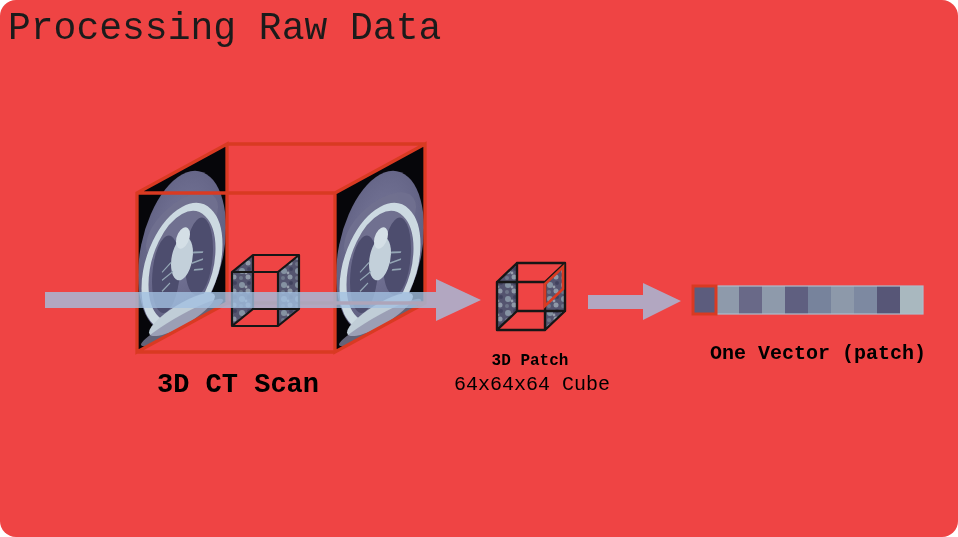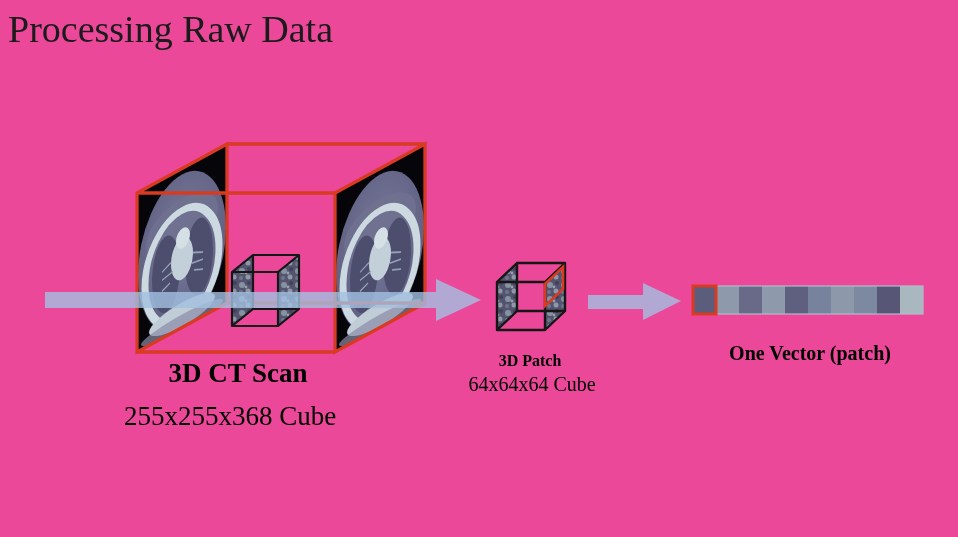--- a/index.html
+++ b/index.html
@@ -1,30 +1,31 @@
 <!DOCTYPE html>
 <html><head>
 <meta charset="utf-8">
 <style>
   html,body{margin:0;padding:0;background:#ffffff;}
   #slide{
     position:relative;
     width:958px;height:537px;
-    background:#ec4899;
+    background:#ef4444;
     overflow:hidden;
-    font-family:Liberation Serif, serif;
+    font-family:Liberation Mono, monospace;
+    border-radius:16px;
   }
   .title{
     position:absolute;left:8px;top:7px;
     font-size:38px;font-weight:400;color:#1b1b1b;
     letter-spacing:0;white-space:nowrap;
   }
   .stage-label{position:absolute;text-align:center;color:#000;white-space:nowrap;}
   .lbl-bold{font-weight:700;}
-  #stage1-label{left:88px;top:358px;width:300px;font-size:27px;}
+  #stage1-label{left:88px;top:370px;width:300px;font-size:27px;}
   #stage1-sub{left:80px;top:401px;width:300px;font-size:27px;}
   #stage2-label{left:430px;top:352px;width:200px;font-size:16px;}
   #stage2-sub{left:432px;top:373px;width:200px;font-size:20px;text-align:center;}
   #stage3-label{left:710px;top:318px;width:200px;font-size:20px;margin-top:24px;}
   #stage3-sub{left:678px;top:339px;width:260px;font-size:20px;}
   svg{position:absolute;left:0;top:0;}
 </style>
 </head>
 <body>
 
@@ -109,18 +110,17 @@
       <rect x="900" y="286" width="23" height="28" fill="#a9b8bf"></rect>
       <rect x="693" y="286" width="230" height="28" stroke="#aebccb" stroke-width="1.2" fill="none"></rect>
       <rect x="693" y="286" width="23" height="28" stroke="#d93a22" stroke-width="3" fill="none"></rect>
     </g>
 
     <polygon fill="#a3c1e1" fill-opacity="0.8" points="45,292 436,292 436,279 481,300 436,321 436,308 45,308"></polygon>
     <polygon fill="#a3c1e1" fill-opacity="0.8" points="588,295 643,295 643,283 681,301 643,320 643,309 588,309"></polygon>
   </svg>
 
   <div class="stage-label lbl-bold" id="stage1-label">3D CT Scan</div>
-  <div class="stage-label" id="stage1-sub">255x255x368 Cube</div>
   <div class="stage-label lbl-bold" id="stage2-label">3D Patch</div>
   <div class="stage-label" id="stage2-sub">64x64x64 Cube</div>
   <div class="stage-label lbl-bold" id="stage3-label">One Vector (patch)</div>
 
 </div>
 
 </body></html>

